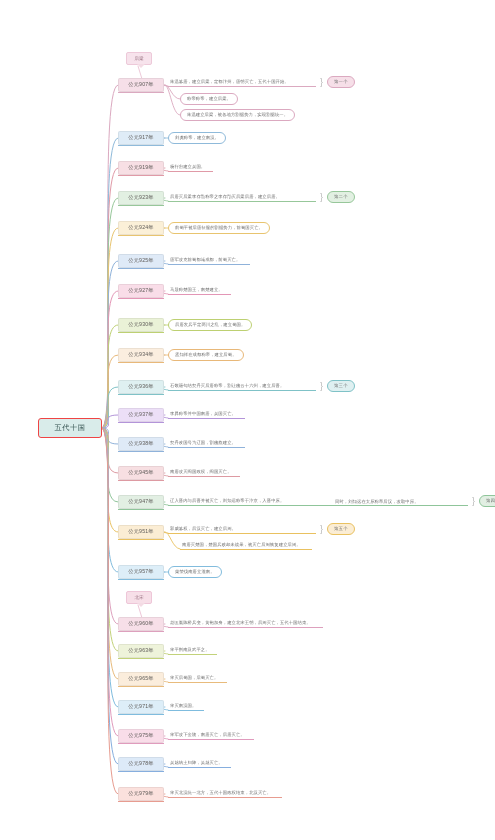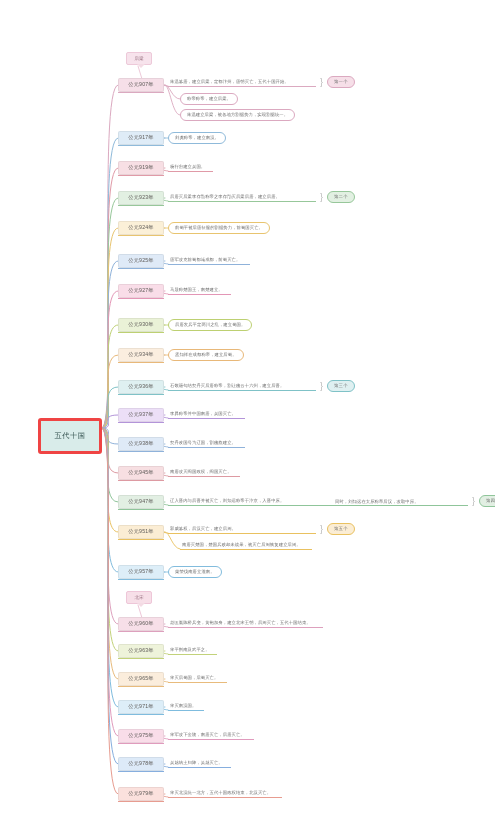--- a/index.html
+++ b/index.html
@@ -16,23 +16,23 @@
   .node{
     position:absolute;
     box-sizing:border-box;
     white-space:nowrap;
     line-height:1.15;
   }
 
   
   .root{
     left:38px;top:418px;
-    width:64px;height:36px;
+    width:64px;height:20px;
     background:#d9ecea;
-    border:3px solid #ef4444;
+    border:1px solid #ef4444;
     border-radius:3px;
     font-size:7.2px;
     color:#33514f;
     display:flex;align-items:center;justify-content:center;
     letter-spacing:.6px;
   }
 
   
   .year{
     width:46px;height:14px;

